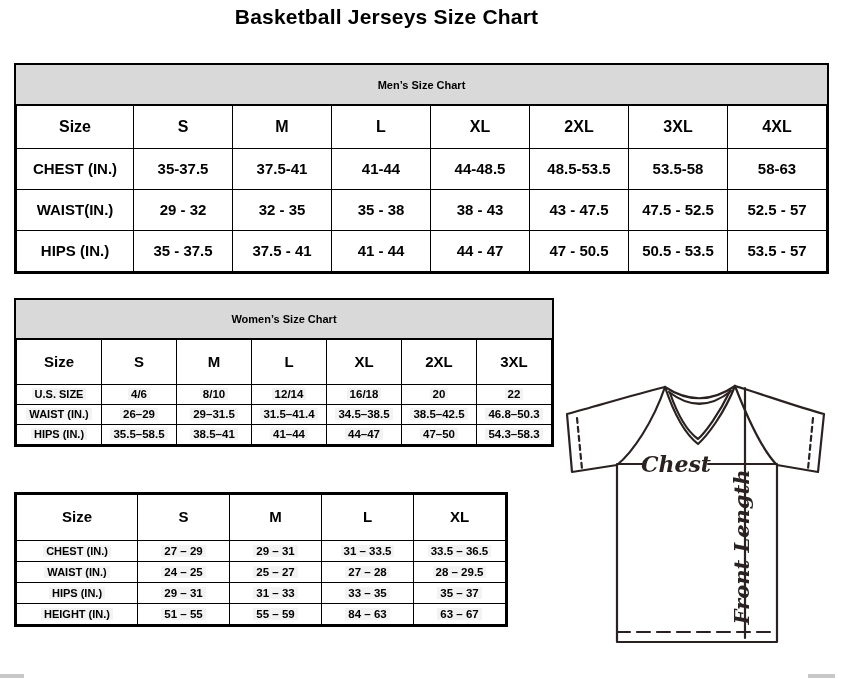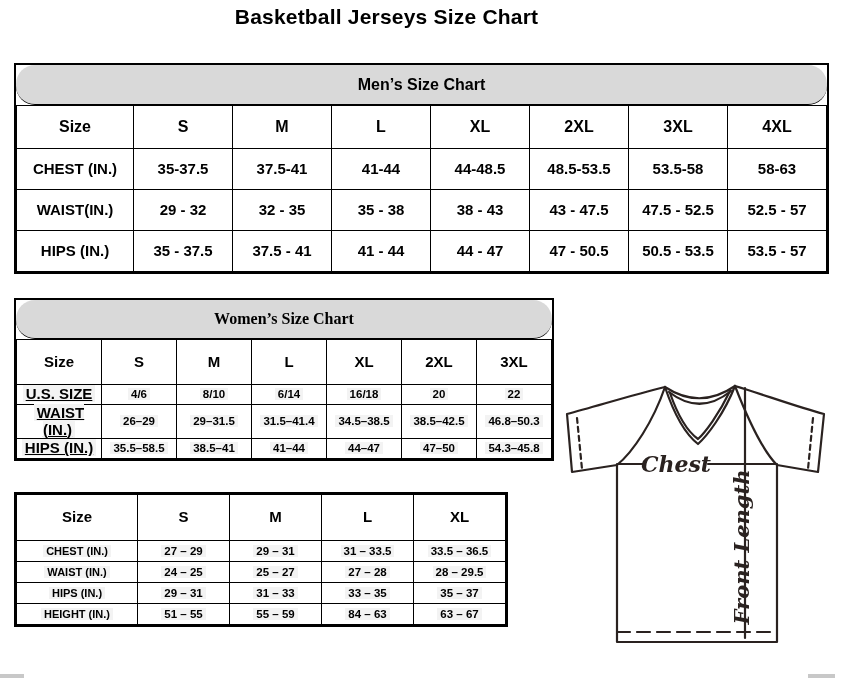--- a/index.html
+++ b/index.html
@@ -8,40 +8,40 @@
     font-family:"Liberation Sans", sans-serif;color:#000;overflow:hidden;
   }
   .page-title{
     position:absolute;top:5px;left:0;width:773px;text-align:center;
     font-size:21px;font-weight:bold;letter-spacing:.2px;
   }
   .size-table{position:absolute;border:2px solid #000;background:#fff;}
   .size-table .band{
     background:var(--band-bg,#d9d9d9);
     display:flex;align-items:center;justify-content:center;
-    font-weight:bold;font-size:16px;border-bottom:1px solid #000;border-radius:19px;
+    font-weight:bold;font-size:11px;border-bottom:1px solid #000;
   }
   .size-table table{border-collapse:collapse;width:100%;table-layout:fixed;}
   .size-table th,.size-table td{
     border:1px solid #000;text-align:center;vertical-align:middle;
     font-weight:bold;padding:0;line-height:1.1;
   }
   
   .men{top:63px;left:14px;width:811px;}
   .men .band{height:39px;}
   .men th{height:42px;font-size:16px;}
   .men td{height:40px;font-size:15px;}
   .men th:first-child,.men td:first-child{width:116px;}
   
   .women{top:298px;left:14px;width:536px;}
-  .women .band{height:38px;font-family:Liberation Serif, serif;}
+  .women .band{height:38px;}
   .women th{height:44px;font-size:15px;}
   .women td{height:19px;font-size:11.5px;}
   .women th:first-child,.women td:first-child{width:84px;}
-  .women td:first-child{font-size:15px;text-decoration:underline;}
+  .women td:first-child{font-size:11px;}
   
   .youth{top:492px;left:14px;width:490px;}
   .youth .band{height:39px;}
   .youth th{height:45px;font-size:15px;}
   .youth td{height:20px;font-size:11.5px;}
   .youth th:first-child,.youth td:first-child{width:120px;}
   .youth td:first-child{font-size:11px;}
   
   .women td .v,.youth td .v{background:#f3f3f3;padding:0 3px;}
   
@@ -123,42 +123,42 @@
           <th><span class="v">XL</span></th>
           <th><span class="v">2XL</span></th>
           <th><span class="v">3XL</span></th>
         </tr>
       </thead>
       <tbody>
         <tr>
           <td><span class="v">U.S. SIZE</span></td>
           <td><span class="v">4/6</span></td>
           <td><span class="v">8/10</span></td>
-          <td><span class="v">6/14</span></td>
+          <td><span class="v">12/14</span></td>
           <td><span class="v">16/18</span></td>
           <td><span class="v">20</span></td>
           <td><span class="v">22</span></td>
         </tr>
         <tr>
           <td><span class="v">WAIST (IN.)</span></td>
           <td><span class="v">26–29</span></td>
           <td><span class="v">29–31.5</span></td>
           <td><span class="v">31.5–41.4</span></td>
           <td><span class="v">34.5–38.5</span></td>
           <td><span class="v">38.5–42.5</span></td>
           <td><span class="v">46.8–50.3</span></td>
         </tr>
         <tr>
           <td><span class="v">HIPS (IN.)</span></td>
           <td><span class="v">35.5–58.5</span></td>
           <td><span class="v">38.5–41</span></td>
           <td><span class="v">41–44</span></td>
           <td><span class="v">44–47</span></td>
           <td><span class="v">47–50</span></td>
-          <td><span class="v">54.3–45.8</span></td>
+          <td><span class="v">54.3–58.3</span></td>
         </tr>
       </tbody>
     </table>
 </div>
 
 <div class="size-table youth">
   <table>
       <thead>
         <tr>
           <th><span class="v">Size</span></th>

